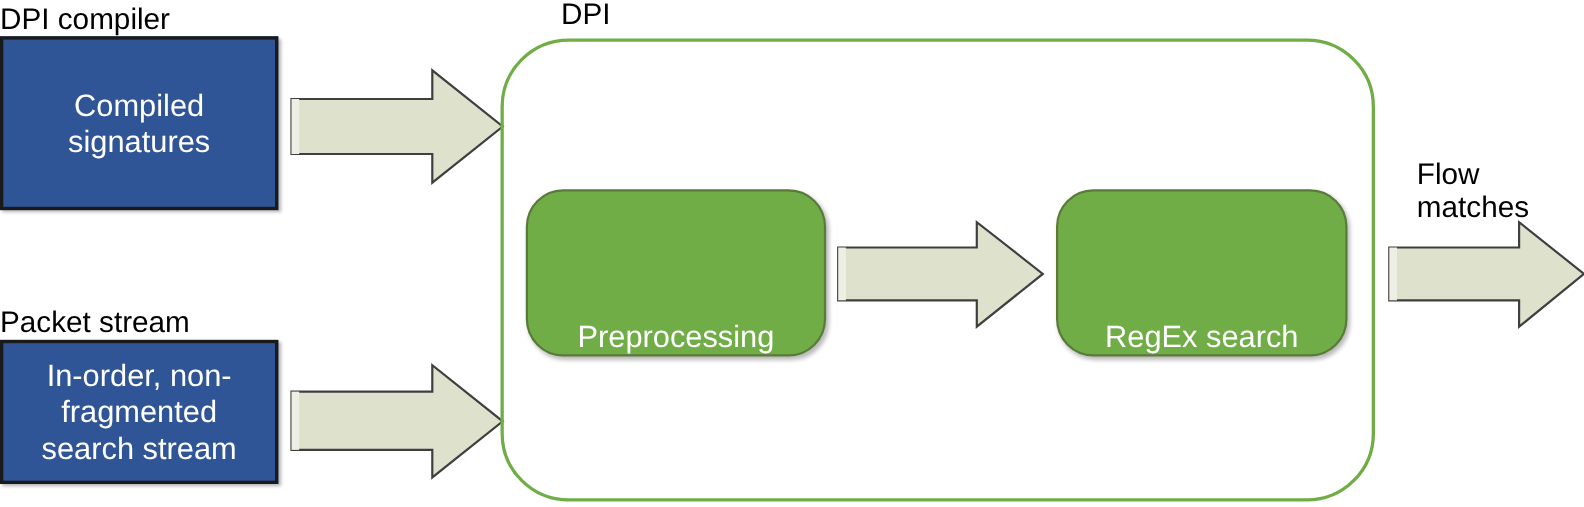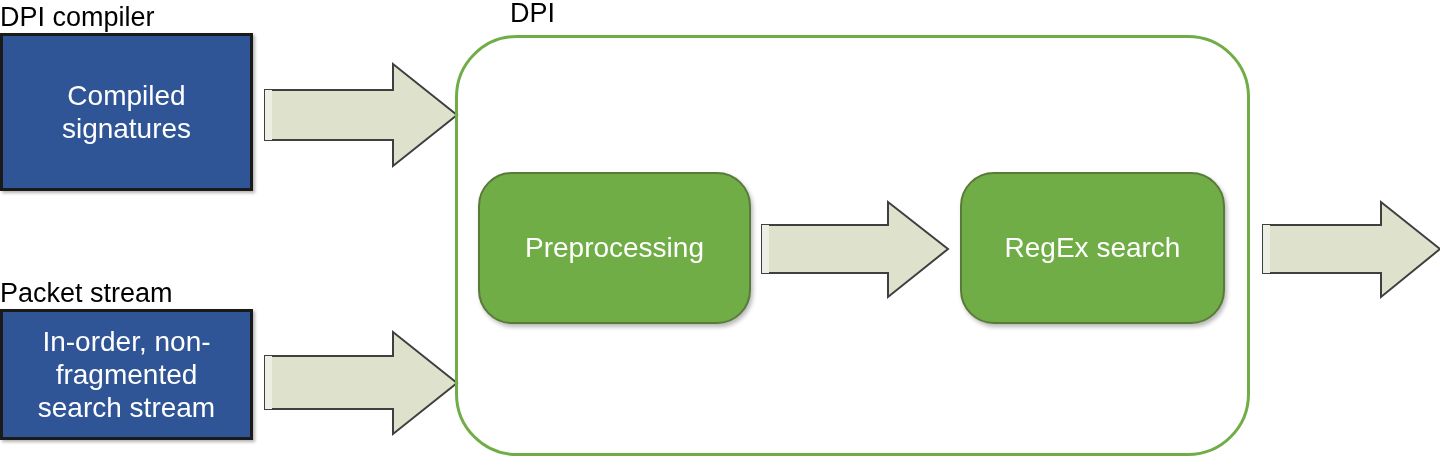--- a/index.html
+++ b/index.html
@@ -58,21 +58,21 @@
   }
 
   
   .green-box {
     position: absolute;
     background: #70AD47;
     border: 2px solid #5A7A3A;
     border-radius: 34px;
     box-sizing: border-box;
     display: flex;
-    align-items: center;
+    align-items: flex-end;
     justify-content: center;
     color: #ffffff;
     font-size: 28px;
     text-align: center;
     box-shadow: 2px 3px 4px rgba(0,0,0,0.28);
   }
 
   
   .arrow {
     position: absolute;
@@ -125,20 +125,22 @@
     <svg width="190" height="100" viewBox="0 0 190 100">
       <polygon points="0,25 126,25 126,2 186,49 126,97 126,73 0,73" fill="#DEE2CC" stroke="#3F3F3F" stroke-width="2"></polygon>
       <rect x="0" y="25" width="7" height="48" fill="#EDEFE4"></rect>
     </svg>
   </div>
 
   <div class="green-box" style="left:960px; top:172px; width:265px; height:152px;">
     <span>RegEx search</span>
   </div>
 
+  <div class="label" style="left:1288px; top:143px; width:130px;">Flow
+matches</div>
 
   <div class="arrow" style="left:1263px; top:200px;">
     <svg width="180" height="100" viewBox="0 0 180 100">
       <polygon points="0,25 118,25 118,2 177,49 118,97 118,73 0,73" fill="#DEE2CC" stroke="#3F3F3F" stroke-width="2"></polygon>
       <rect x="0" y="25" width="7" height="48" fill="#EDEFE4"></rect>
     </svg>
   </div>
 
 </div>
 

